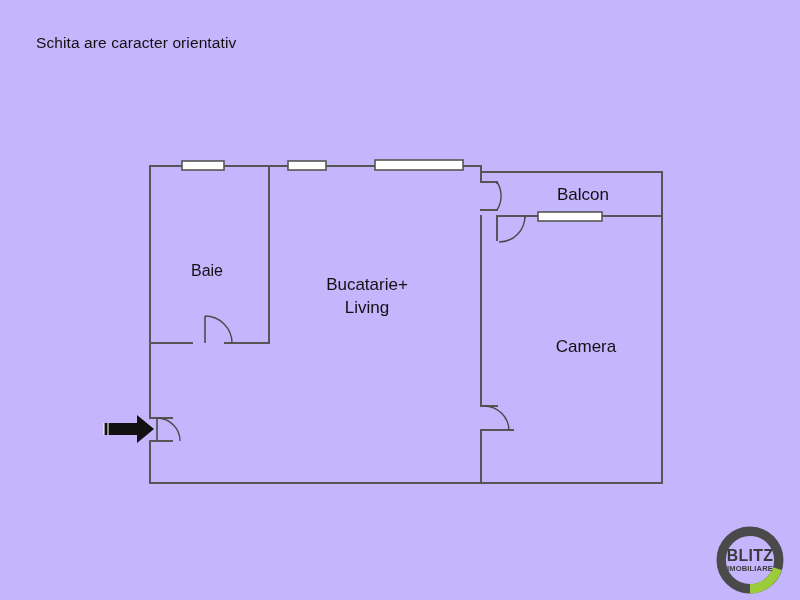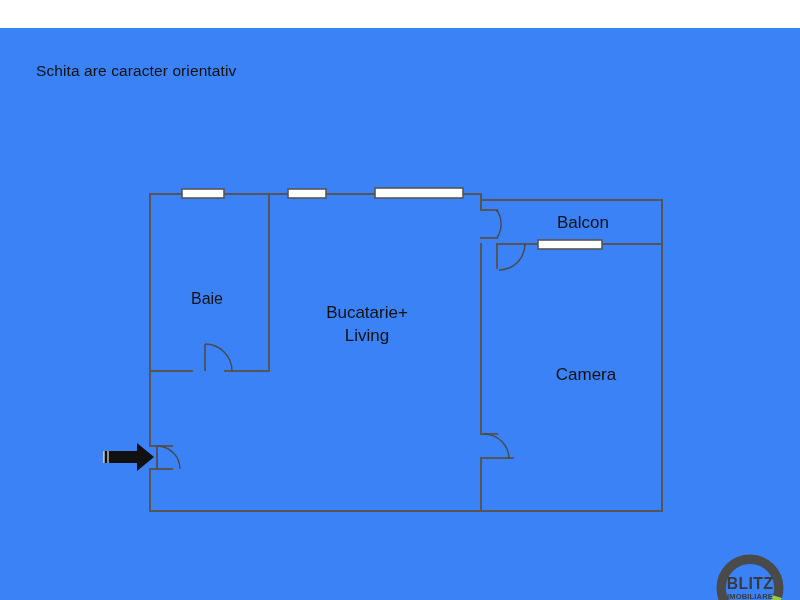--- a/index.html
+++ b/index.html
@@ -11,22 +11,21 @@
     width: 800px;
     height: 600px;
     position: relative;
     font-family: "Liberation Sans", sans-serif;
     color: #1a1a1a;
     overflow: hidden;
   }
   #floorplan-page {
     position: absolute;
     inset: 0;
-    background: #3b82f6;
-    margin-top: 28px;
+    background: #c4b5fd;
   }
   #disclaimer-note {
     position: absolute;
     left: 36px;
     top: 34px;
     font-size: 15.5px;
     font-family: "Liberation Sans", sans-serif;
     color: #111111;
     letter-spacing: 0.1px;
     white-space: nowrap;

